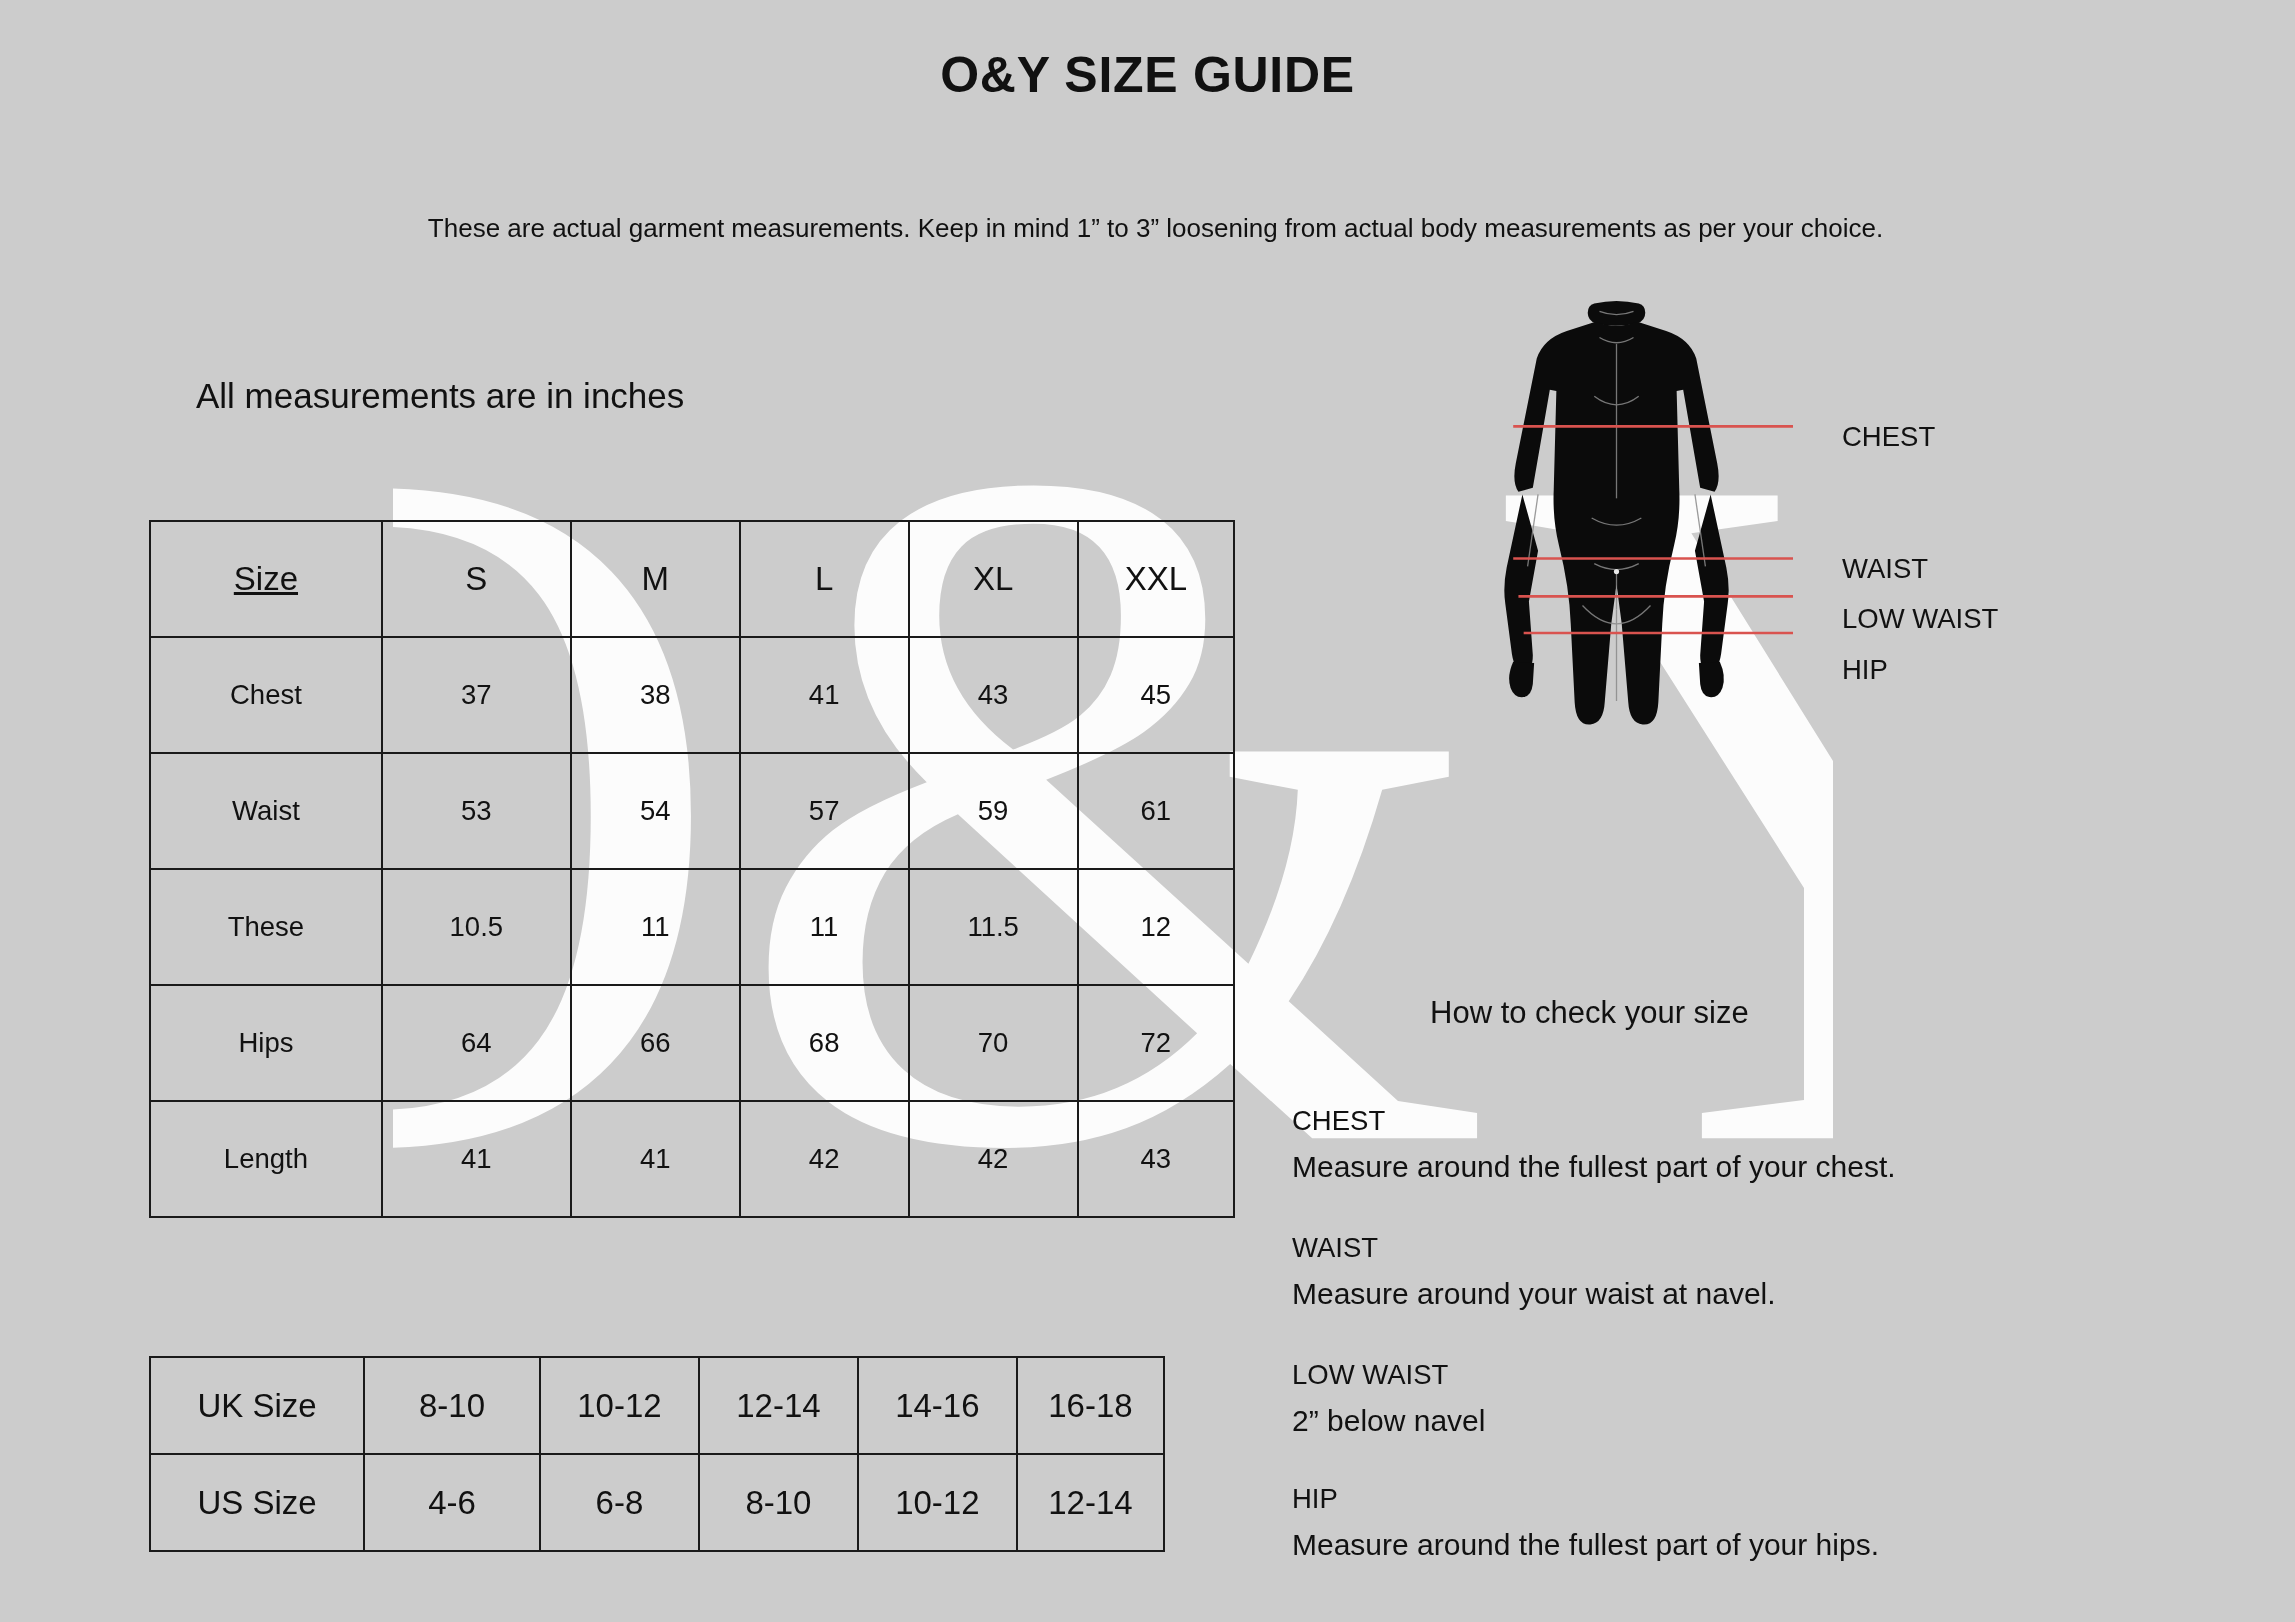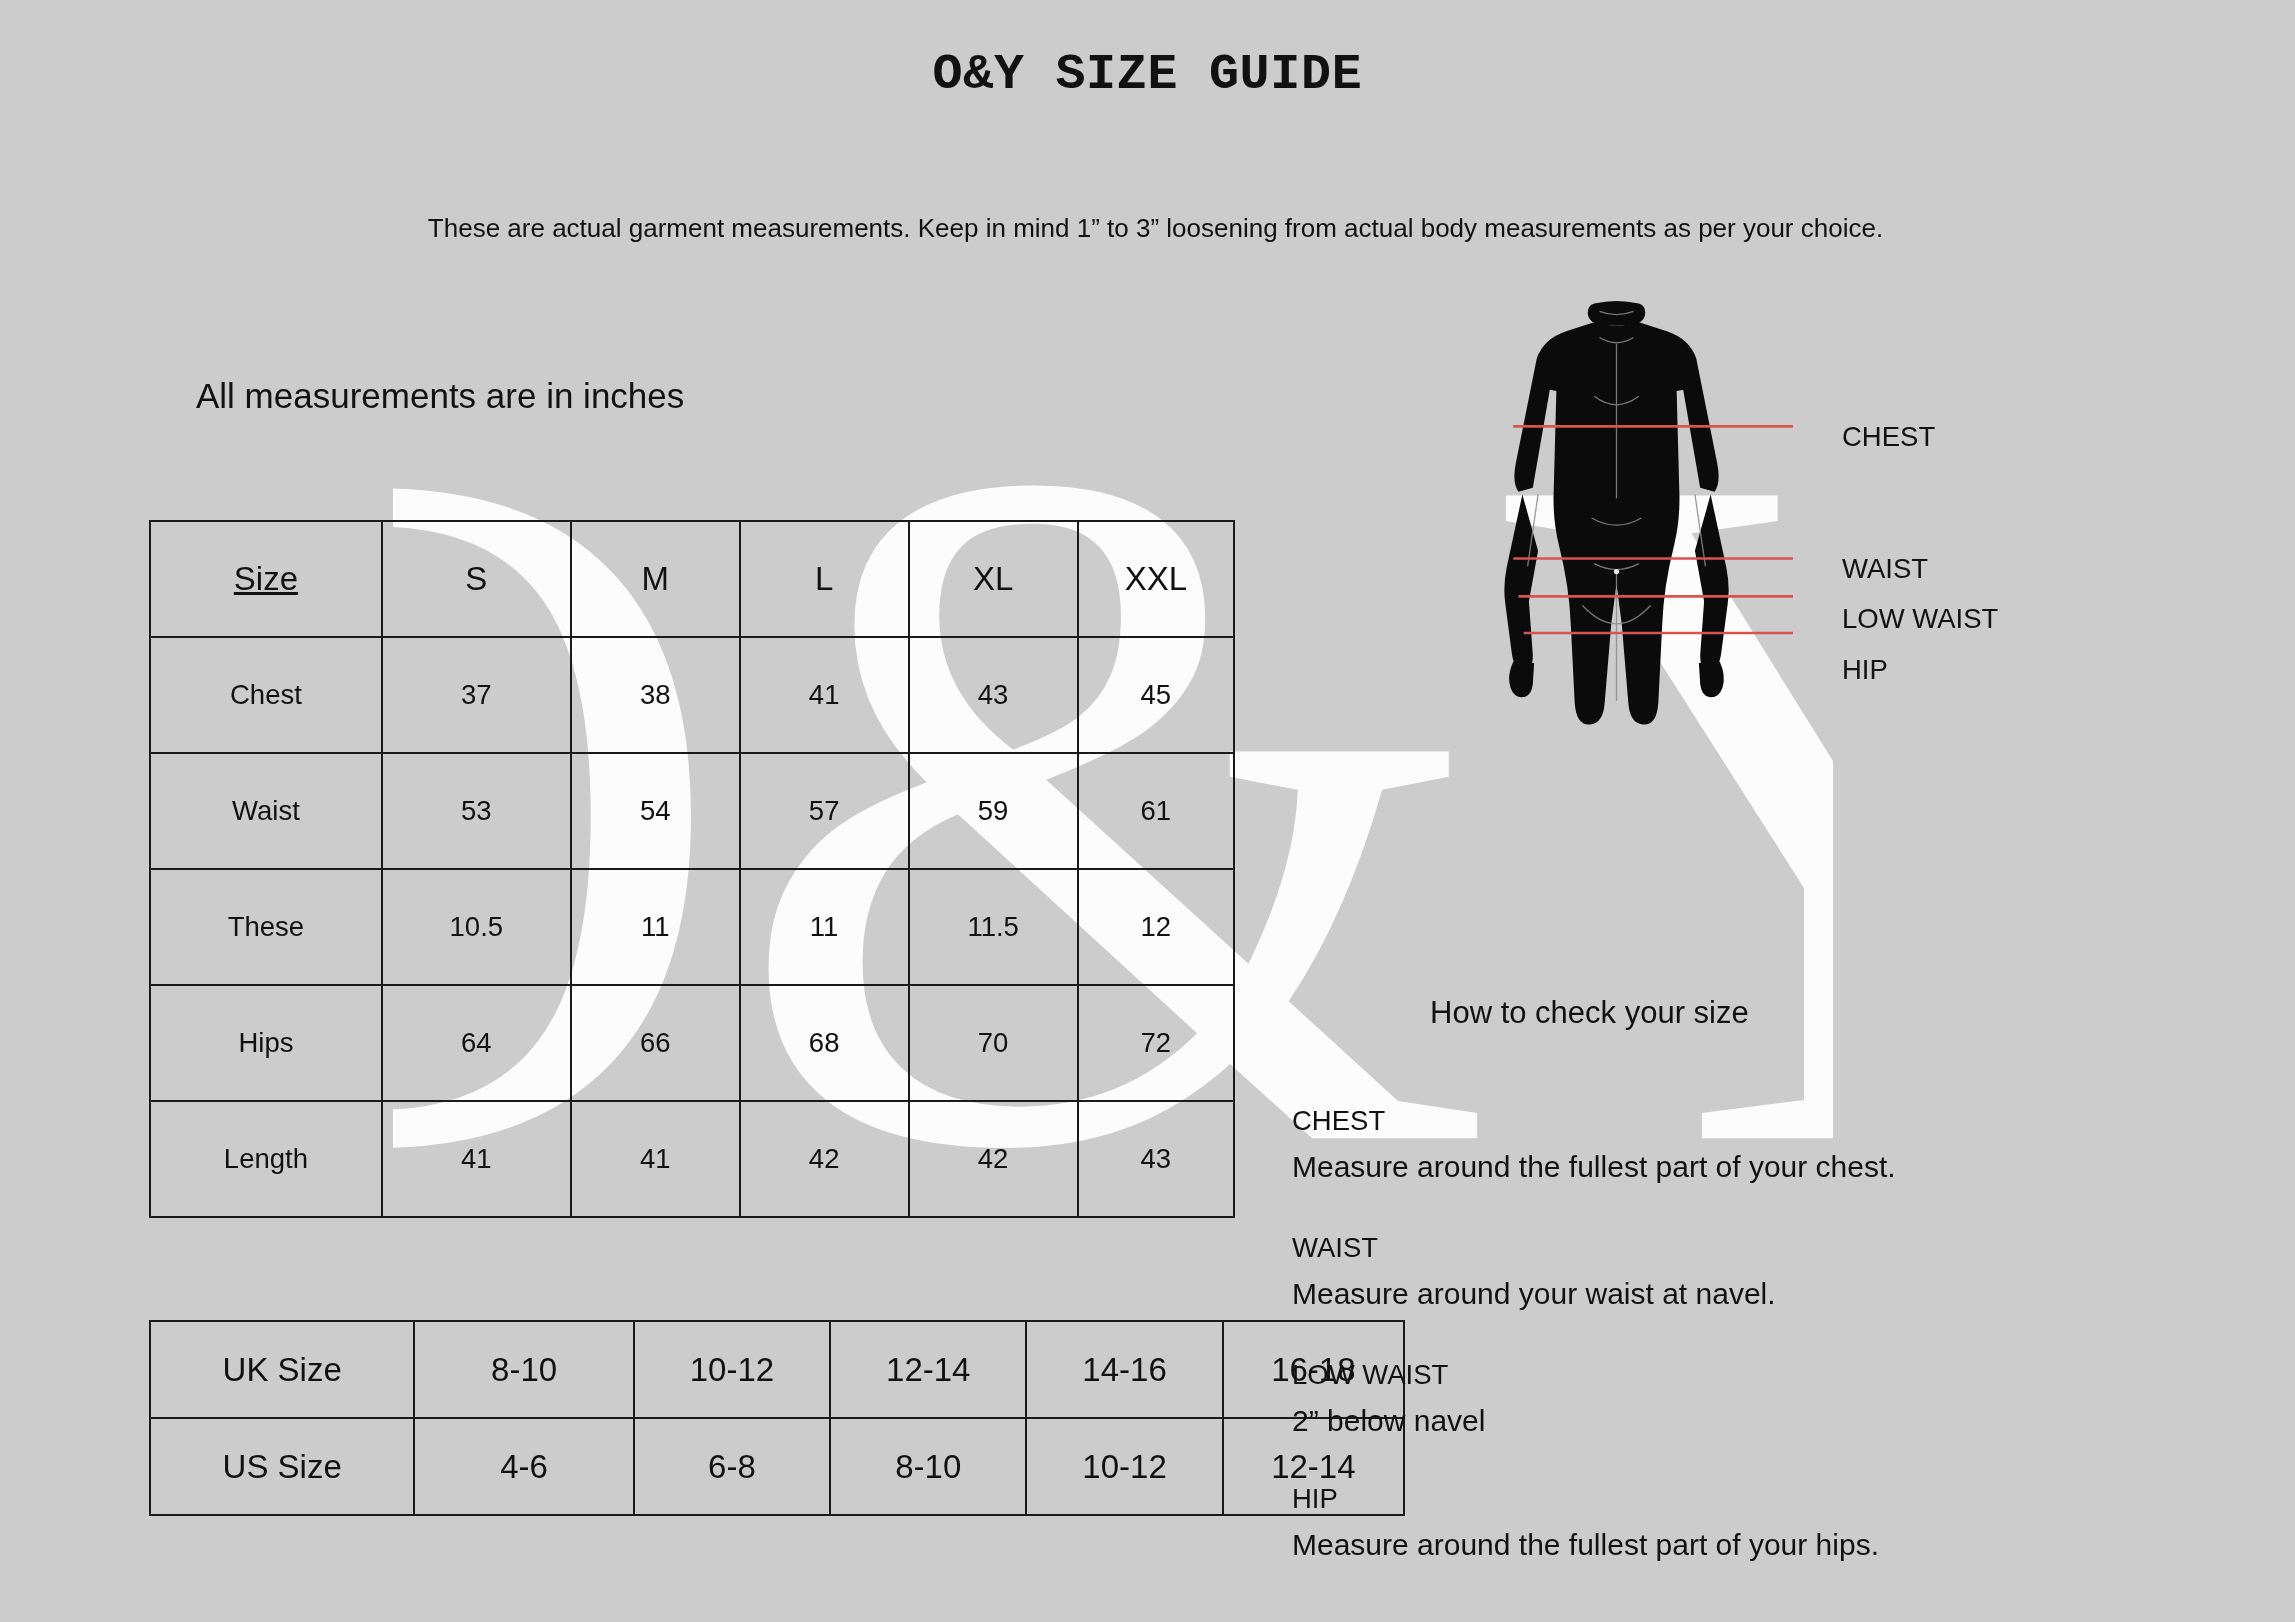--- a/index.html
+++ b/index.html
@@ -31,21 +31,20 @@
   .page-title {
     position: absolute;
     top: 46px;
     left: 0;
     width: 2295px;
     text-align: center;
     font-size: 50px;
     font-weight: 700;
     letter-spacing: 0.7px;
     z-index: 2;
-    font-family: Liberation Mono, monospace;
   }
   .subtitle {
     position: absolute;
     top: 213px;
     left: 0;
     width: 2295px;
     text-align: center;
     font-size: 26px;
     font-weight: 400;
     z-index: 2;
@@ -95,22 +94,22 @@
   .main-table col.c1 { width: 229px; }
   .main-table col.c2 { width: 190px; }
   .main-table col.c3 { width: 170px; }
   .main-table col.c4 { width: 170px; }
   .main-table col.c5 { width: 170px; }
   .main-table col.c6 { width: 157px; }
 
   .uk-table {
     position: absolute;
     left: 149px;
-    top: 1320px;
-    width: 1256px;
+    top: 1356px;
+    width: 1016px;
     border-collapse: collapse;
     z-index: 2;
     padding-left: 36px;
   }
   .uk-table td {
     border: 2px solid #1a1a1a;
     text-align: center;
     vertical-align: middle;
     font-size: 33px;
     height: 93px;

